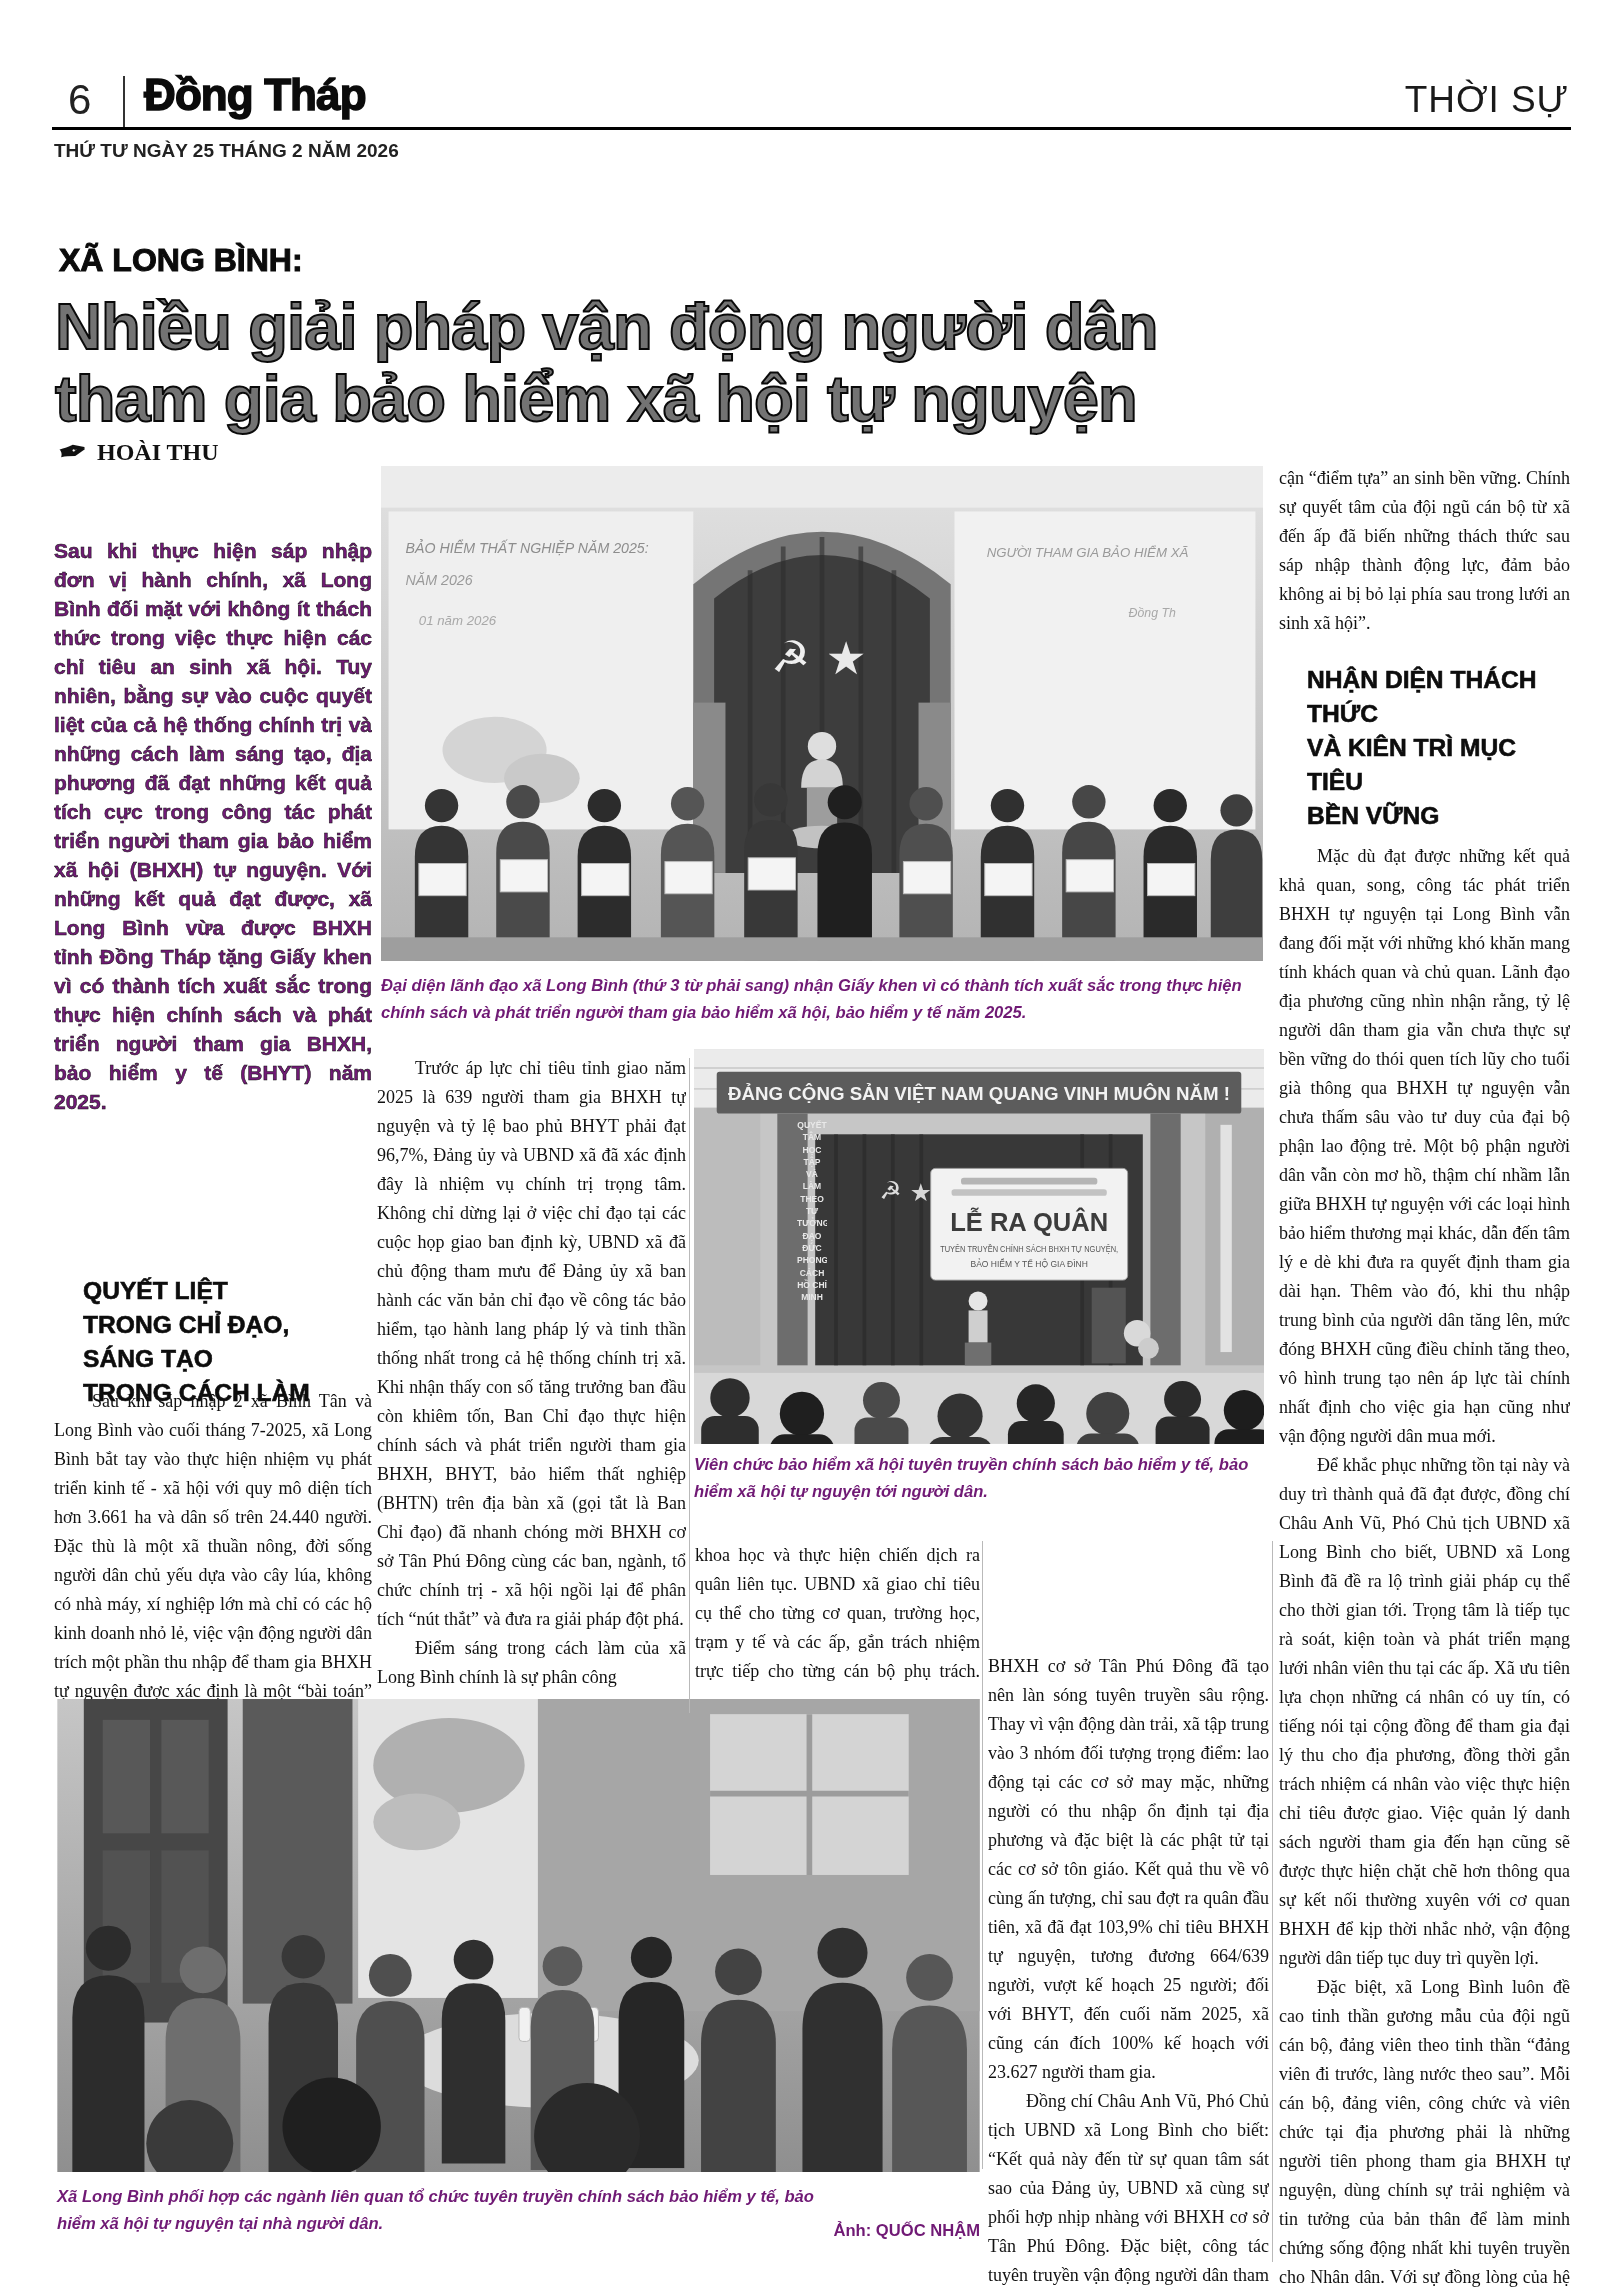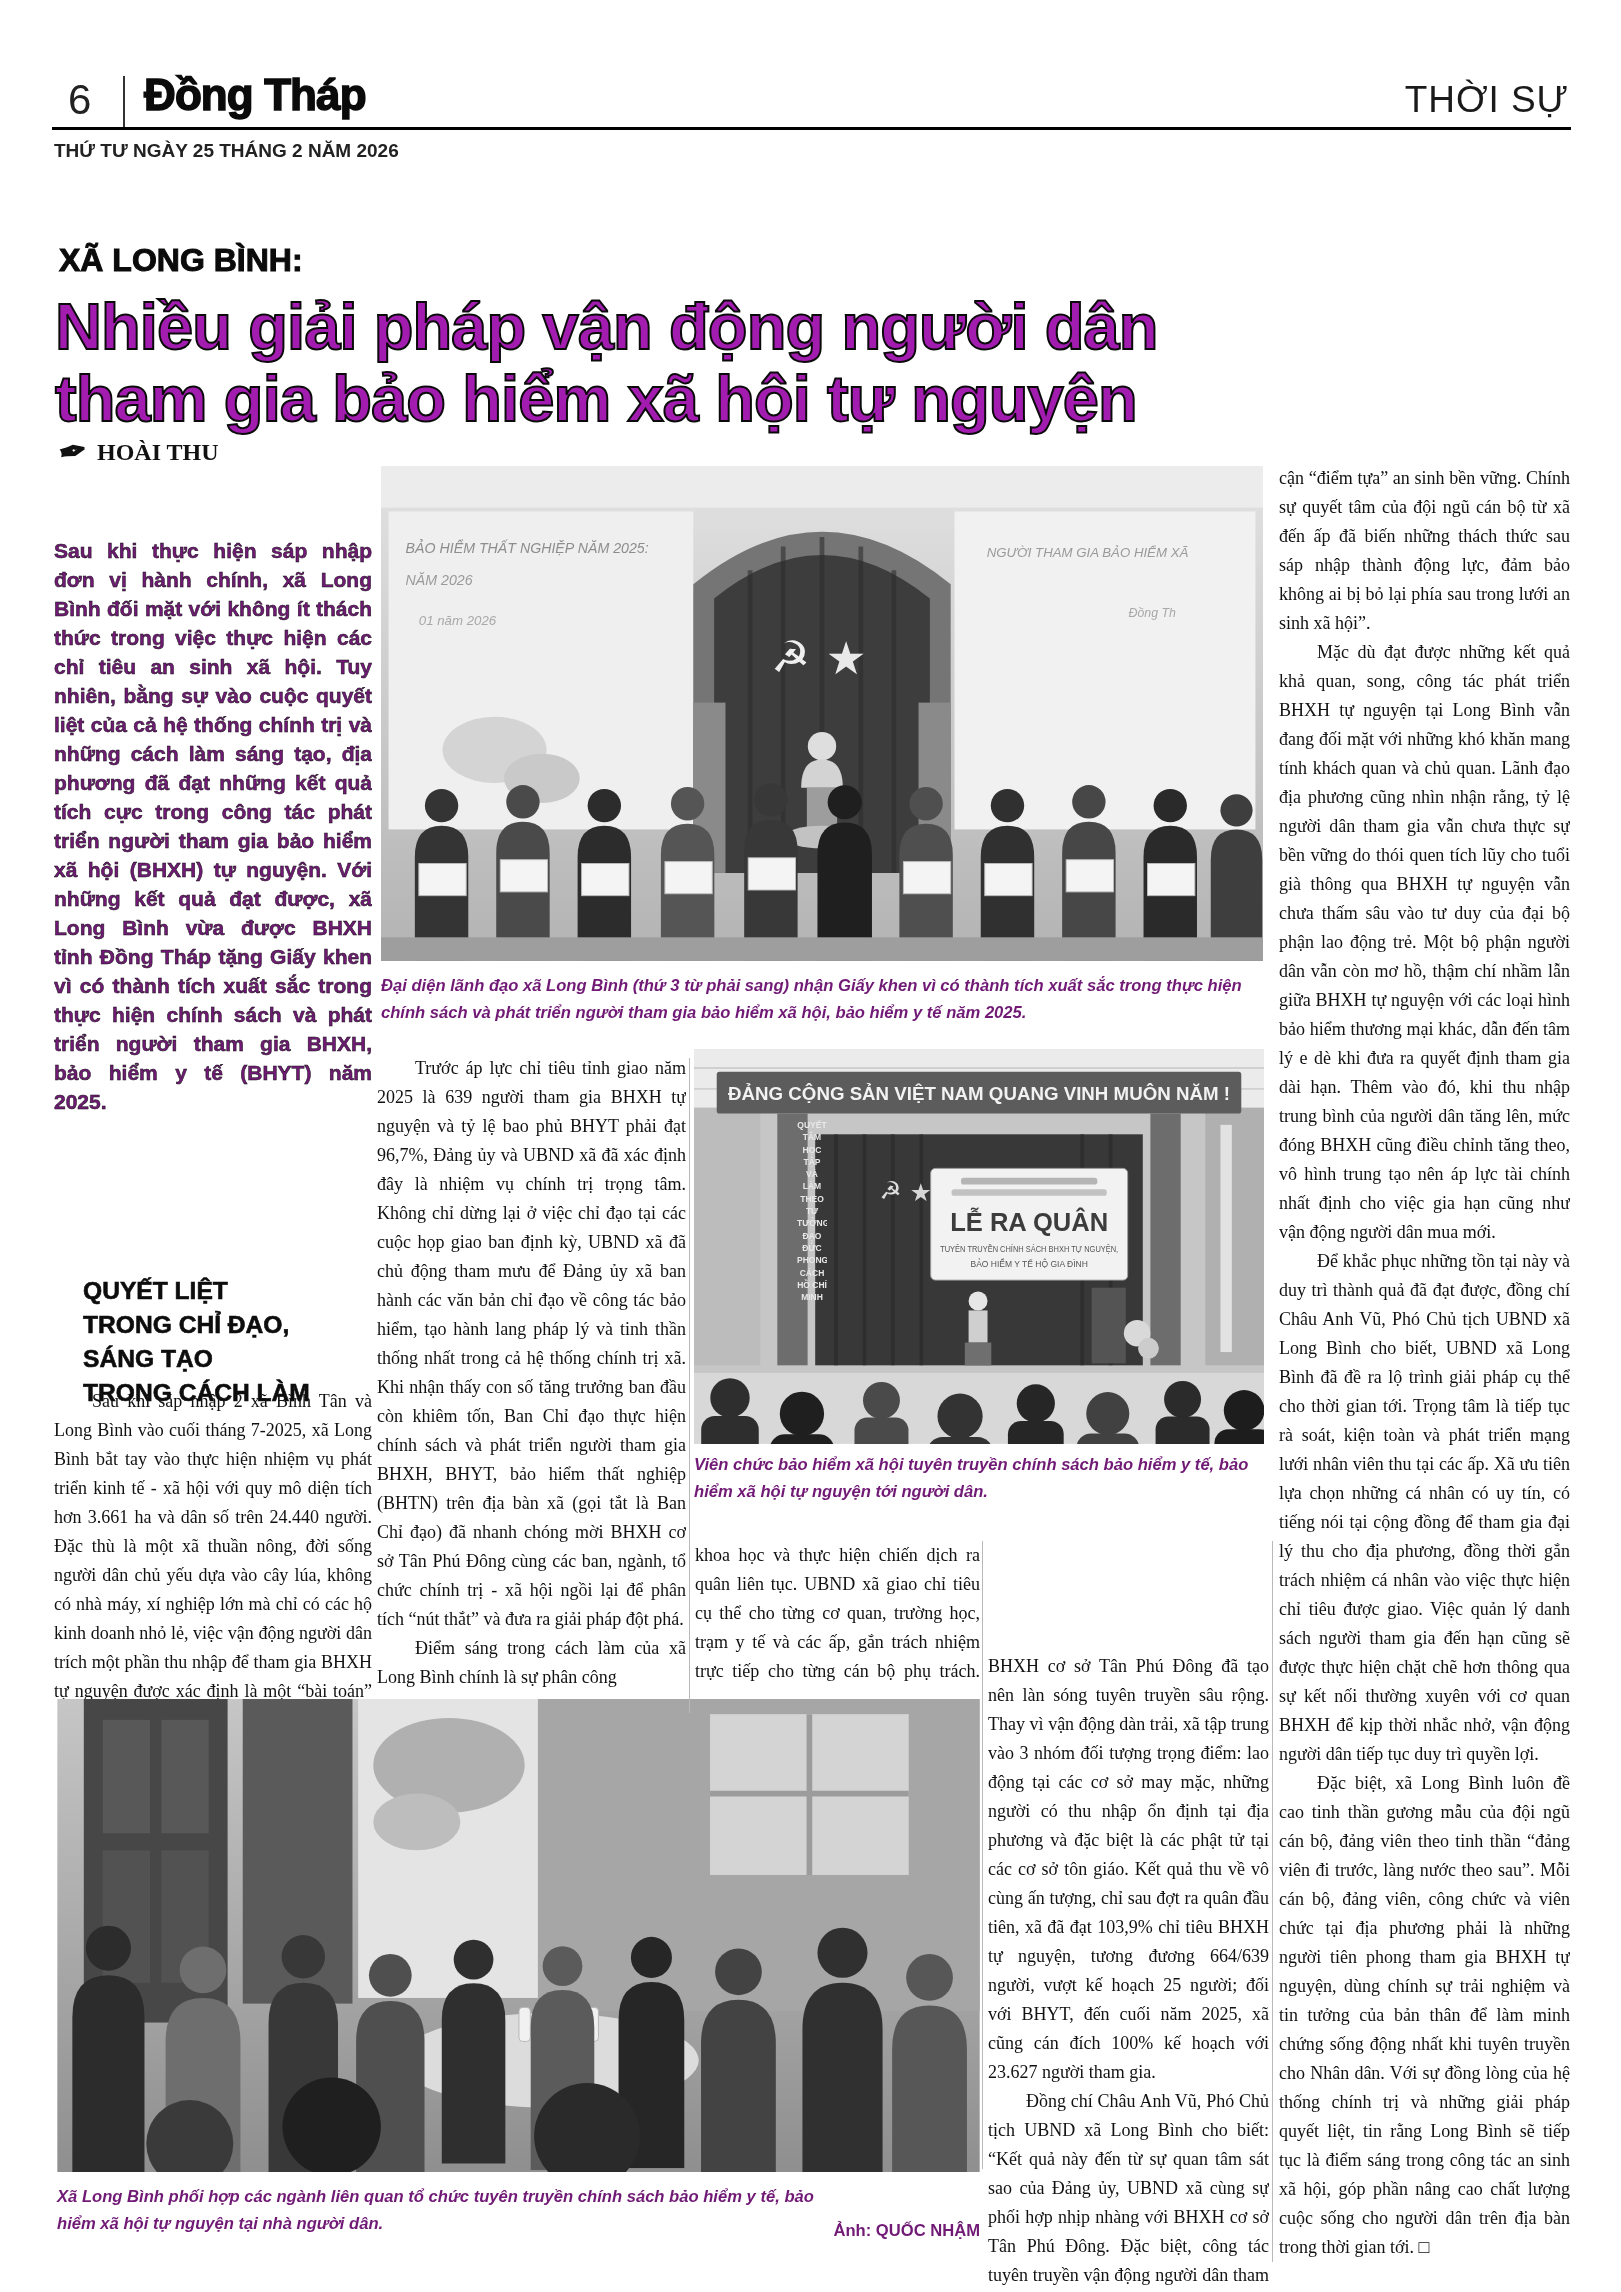--- a/index.html
+++ b/index.html
@@ -12,21 +12,21 @@
   .logo{font-family:"Liberation Sans",sans-serif;font-size:44px;font-weight:bold;
         letter-spacing:-0.9px;color:#0b0b0b;-webkit-text-stroke:1.5px #0b0b0b;}
   .section{font-family:"Liberation Sans",sans-serif;font-size:37px;font-weight:400;
         letter-spacing:0.9px;color:#1a1a1a;}
   .rule{height:2.8px;background:#000;}
   .dateline{font-family:"Liberation Sans",sans-serif;font-size:19px;font-weight:700;color:#222;letter-spacing:0;}
   
   .kicker{font-family:"Liberation Sans",sans-serif;font-size:32px;font-weight:bold;
         -webkit-text-stroke:1px #0b0b0b;color:#0b0b0b;}
   .headline{font-family:"Liberation Sans",sans-serif;font-size:65px;line-height:1.1;
-        font-weight:bold;color:#a21caf;-webkit-text-stroke:2px #0a0a0a;letter-spacing:-0.9px;}
+        font-weight:bold;color:#737373;-webkit-text-stroke:2px #0a0a0a;letter-spacing:-0.9px;}
   .byline{font-family:"Liberation Serif",serif;font-size:24px;font-weight:bold;color:#111;
         display:flex;align-items:center;gap:9.5px;}
   .pen{font-size:34px;line-height:1;transform:rotate(-12deg);display:inline-block;}
   
   .intro{font-family:"Liberation Sans",sans-serif;font-size:21px;line-height:29px;font-weight:bold;
         text-align:justify;color:#701a75;margin-top:36px;-webkit-text-stroke:0.5px #101010;}
   .body{font-size:18px;line-height:29px;text-align:justify;overflow:hidden;}
   .body p{margin:0;}
   .ind{text-indent:38px;}
   .subhead{font-family:"Liberation Sans",sans-serif;font-size:24.6px;line-height:34px;font-weight:bold;
@@ -281,20 +281,23 @@
 
   <div class="abs body" style="left:988px;top:1628px;width:281px;height:717px;margin-top:24px;">
     <p>BHXH cơ sở Tân Phú Đông đã tạo nên làn sóng tuyên truyền sâu rộng. Thay vì vận động dàn trải, xã tập trung vào 3 nhóm đối tượng trọng điểm: lao động tại các cơ sở may mặc, những người có thu nhập ổn định tại địa phương và đặc biệt là các phật tử tại các cơ sở tôn giáo. Kết quả thu về vô cùng ấn tượng, chỉ sau đợt ra quân đầu tiên, xã đã đạt 103,9% chỉ tiêu BHXH tự nguyện, tương đương 664/639 người, vượt kế hoạch 25 người; đối với BHYT, đến cuối năm 2025, xã cũng cán đích 100% kế hoạch với 23.627 người tham gia.</p>
     <p class="ind">Đồng chí Châu Anh Vũ, Phó Chủ tịch UBND xã Long Bình cho biết: “Kết quả này đến từ sự quan tâm sát sao của Đảng ủy, UBND xã cùng sự phối hợp nhịp nhàng với BHXH cơ sở Tân Phú Đông. Đặc biệt, công tác tuyên truyền vận động người dân tham gia BHYT, BHXH đã được quan tâm triển khai thực hiện bằng nhiều giải pháp linh hoạt. Chúng tôi không chỉ chú trọng tuyên truyền để nâng cao nhận thức người dân mà còn xem việc hoàn thành chỉ tiêu là giúp người dân tiếp</p>
   </div>
 
   <div class="abs" style="left:1279px;top:464px;width:291px;height:1823px;overflow:hidden;">
     <div class="body" style="width:291px;">
       <p>cận “điểm tựa” an sinh bền vững. Chính sự quyết tâm của đội ngũ cán bộ từ xã đến ấp đã biến những thách thức sau sáp nhập thành động lực, đảm bảo không ai bị bỏ lại phía sau trong lưới an sinh xã hội”.</p>
     </div>
+    <div class="subhead" style="margin:24.6px 0 9.5px 28px;">NHẬN DIỆN THÁCH THỨC
+VÀ KIÊN TRÌ MỤC TIÊU
+BỀN VỮNG</div>
     <div class="body" style="width:291px;">
       <p class="ind">Mặc dù đạt được những kết quả khả quan, song, công tác phát triển BHXH tự nguyện tại Long Bình vẫn đang đối mặt với những khó khăn mang tính khách quan và chủ quan. Lãnh đạo địa phương cũng nhìn nhận rằng, tỷ lệ người dân tham gia vẫn chưa thực sự bền vững do thói quen tích lũy cho tuổi già thông qua BHXH tự nguyện vẫn chưa thấm sâu vào tư duy của đại bộ phận lao động trẻ. Một bộ phận người dân vẫn còn mơ hồ, thậm chí nhầm lẫn giữa BHXH tự nguyện với các loại hình bảo hiểm thương mại khác, dẫn đến tâm lý e dè khi đưa ra quyết định tham gia dài hạn. Thêm vào đó, khi thu nhập trung bình của người dân tăng lên, mức đóng BHXH cũng điều chỉnh tăng theo, vô hình trung tạo nên áp lực tài chính nhất định cho việc gia hạn cũng như vận động người dân mua mới.</p>
       <p class="ind">Để khắc phục những tồn tại này và duy trì thành quả đã đạt được, đồng chí Châu Anh Vũ, Phó Chủ tịch UBND xã Long Bình cho biết, UBND xã Long Bình đã đề ra lộ trình giải pháp cụ thể cho thời gian tới. Trọng tâm là tiếp tục rà soát, kiện toàn và phát triển mạng lưới nhân viên thu tại các ấp. Xã ưu tiên lựa chọn những cá nhân có uy tín, có tiếng nói tại cộng đồng để tham gia đại lý thu cho địa phương, đồng thời gắn trách nhiệm cá nhân vào việc thực hiện chỉ tiêu được giao. Việc quản lý danh sách người tham gia đến hạn cũng sẽ được thực hiện chặt chẽ hơn thông qua sự kết nối thường xuyên với cơ quan BHXH để kịp thời nhắc nhở, vận động người dân tiếp tục duy trì quyền lợi.</p>
       <p class="ind">Đặc biệt, xã Long Bình luôn đề cao tinh thần gương mẫu của đội ngũ cán bộ, đảng viên theo tinh thần “đảng viên đi trước, làng nước theo sau”. Mỗi cán bộ, đảng viên, công chức và viên chức tại địa phương phải là những người tiên phong tham gia BHXH tự nguyện, dùng chính sự trải nghiệm và tin tưởng của bản thân để làm minh chứng sống động nhất khi tuyên truyền cho Nhân dân. Với sự đồng lòng của hệ thống chính trị và những giải pháp quyết liệt, tin rằng Long Bình sẽ tiếp tục là điểm sáng trong công tác an sinh xã hội, góp phần nâng cao chất lượng cuộc sống cho người dân trên địa bàn trong thời gian tới. □</p>
     </div>
   </div>
 
   <div class="abs vsep" style="left:689px;top:1058px;height:655px;"></div>
   <div class="abs vsep" style="left:982px;top:1541px;height:628px;"></div>
   <div class="abs vsep" style="left:1272px;top:1541px;height:721px;"></div>

